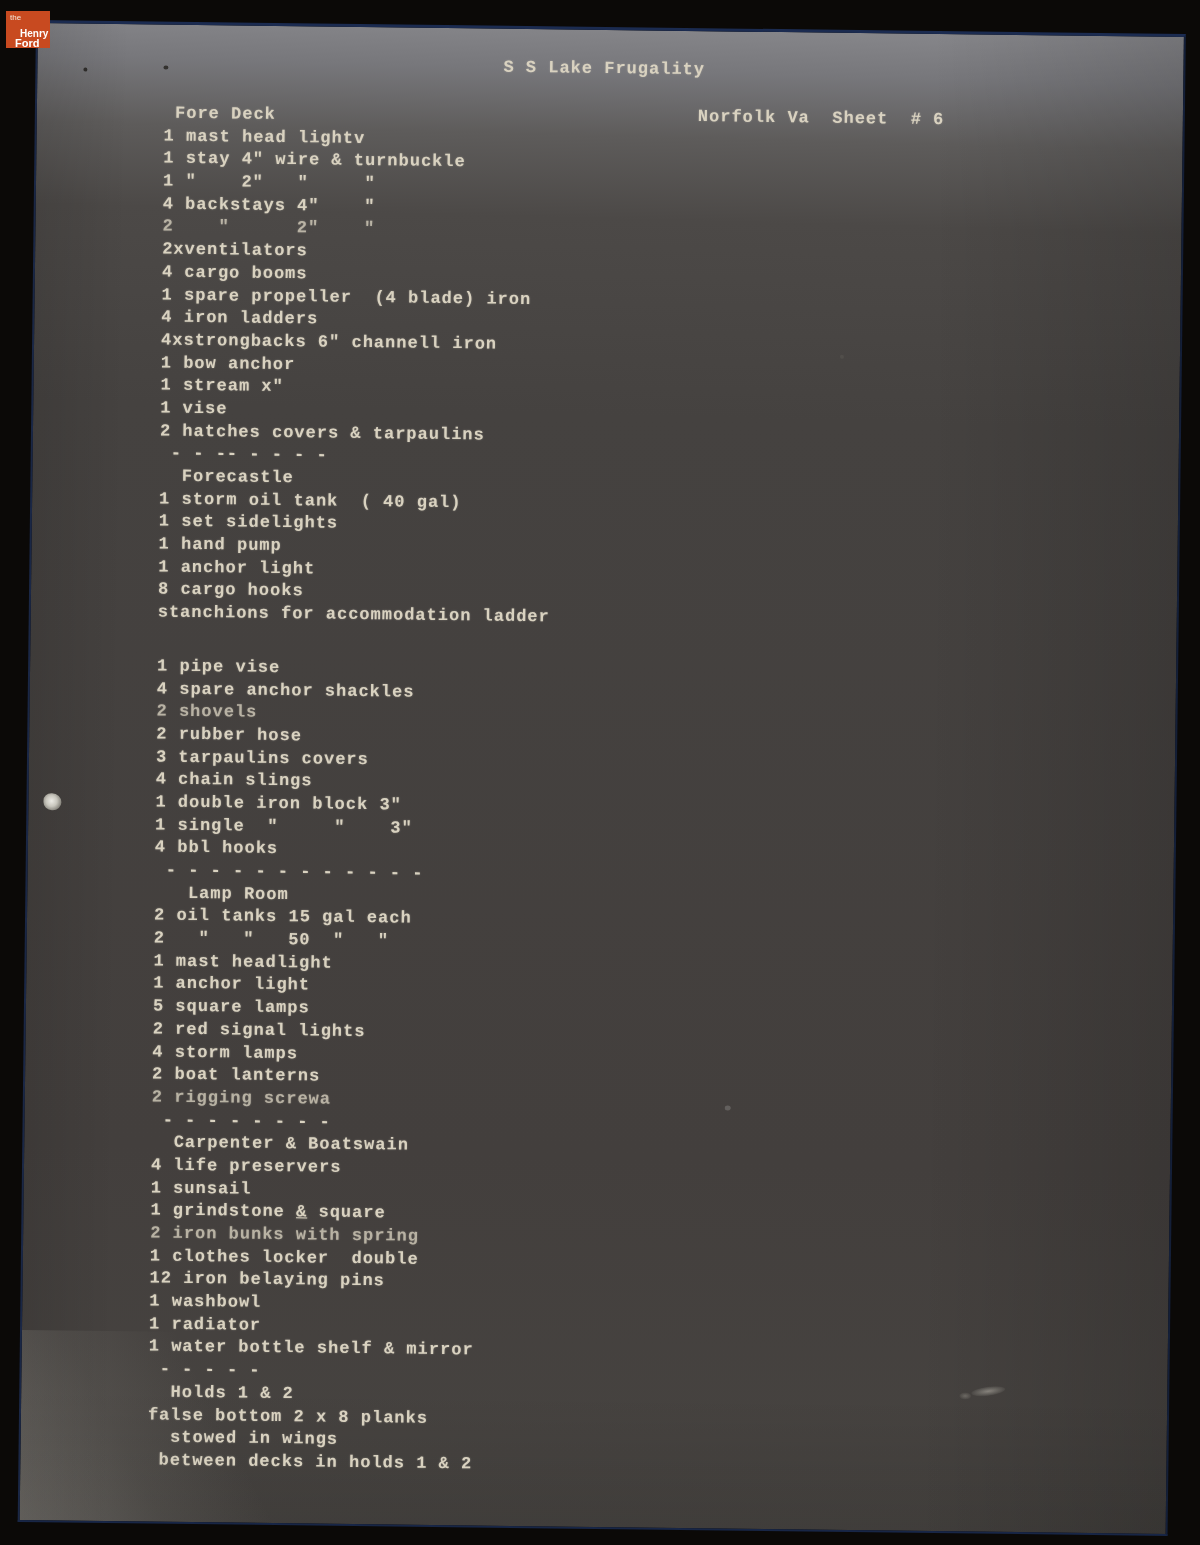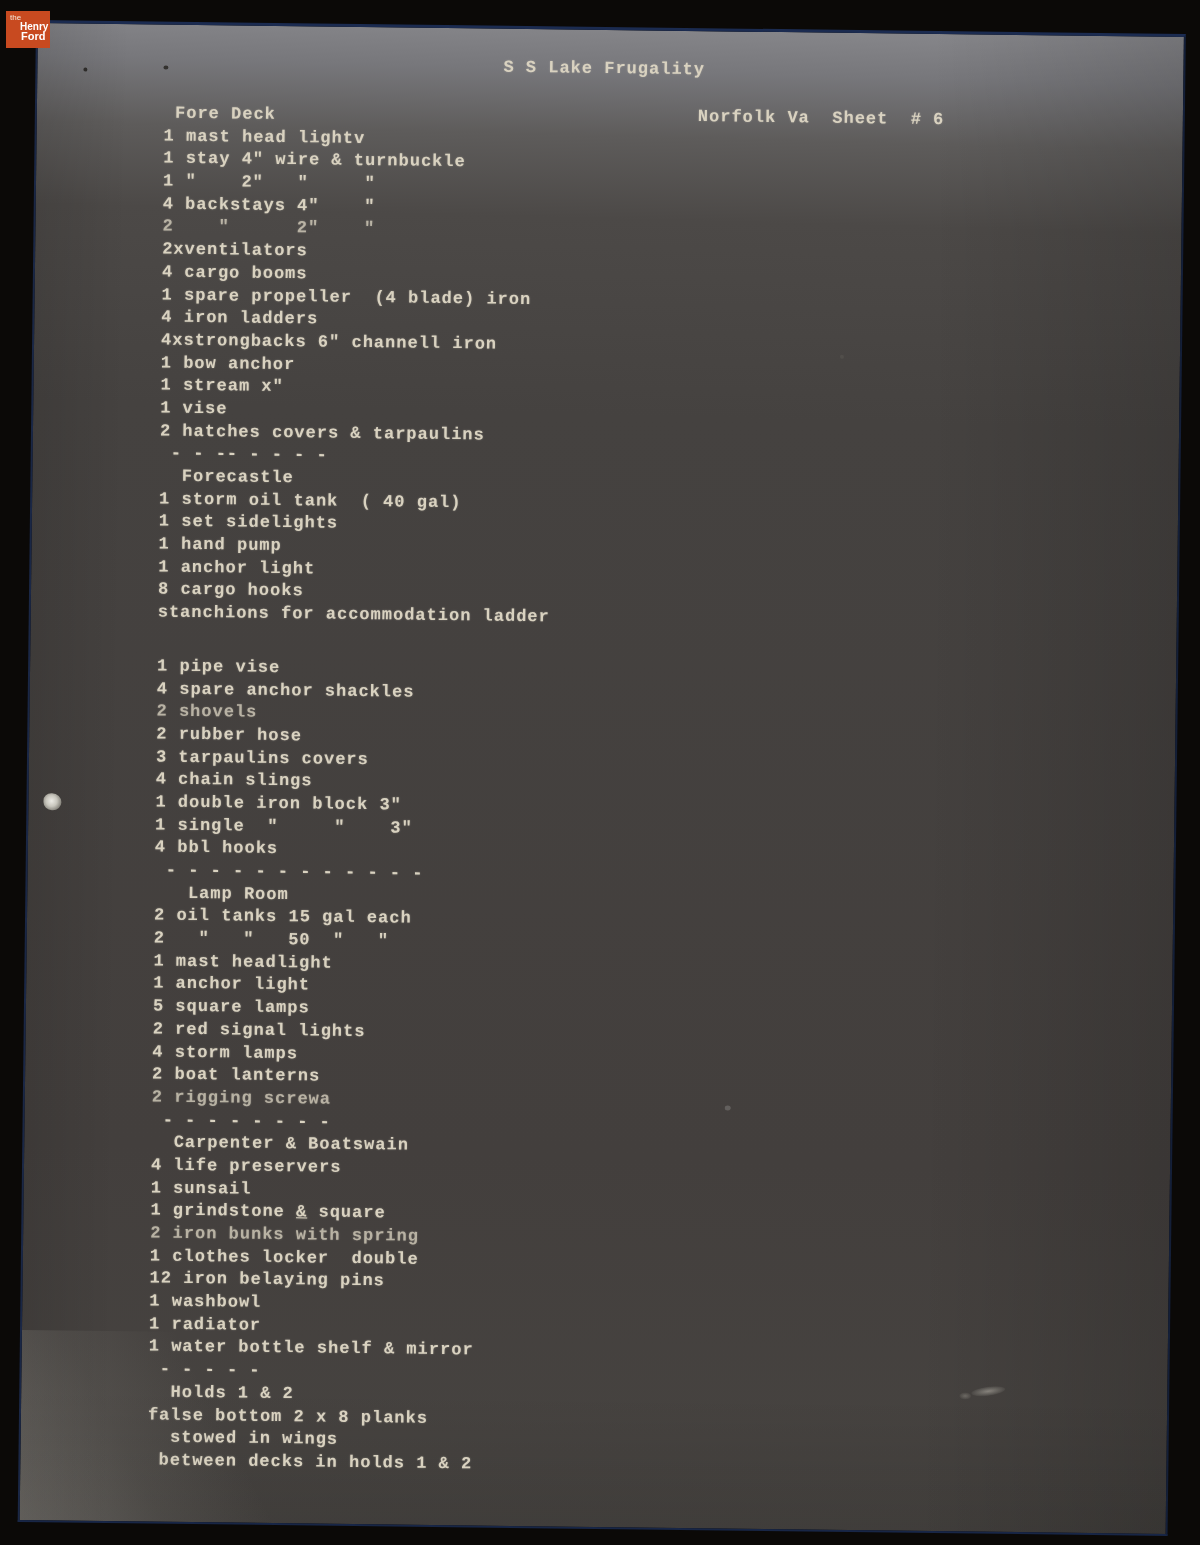--- a/index.html
+++ b/index.html
@@ -71,22 +71,22 @@
   
   .logo{
     position:absolute;left:6px;top:11px;
     width:44px;height:37px;
     background:var(--logo-bg);
     z-index:5;
     display:flex;flex-direction:column;
     padding:3px 0 0 3px;box-sizing:border-box;
   }
   .logo-the{font:400 8px/7px "Liberation Sans",sans-serif;color:#f2e6d8;margin-left:1px;}
-  .logo-henry{font:700 10px/9px "Liberation Sans",sans-serif;color:#fff;margin-left:11px;margin-top:1px;}
-  .logo-ford{font:700 11px/11px "Liberation Sans",sans-serif;color:#fff;margin-left:12px;}
+  .logo-henry{font:700 10px/9px "Liberation Sans",sans-serif;color:#fff;margin-left:11px;margin-top:8px;}
+  .logo-ford{font:700 11px/11px "Liberation Sans",sans-serif;color:#fff;margin-left:6px;}
   
   .speck{position:absolute;border-radius:50%;pointer-events:none;}
   .speck-a{left:46px;top:44px;width:4px;height:4px;background:#2e2c2a;}
   .speck-b{left:126px;top:41px;width:5px;height:4px;background:#34322f;}
   .speck-c{left:806px;top:322px;width:4px;height:4px;background:#55524e;opacity:.7;}
   .blob{
     left:15px;top:770px;width:18px;height:17px;
     background:radial-gradient(circle at 45% 45%, #ecebe5 0%, #c8c6bd 40%, #8a8880 70%, transparent 100%);
     border-radius:45% 55% 50% 50%;
   }

